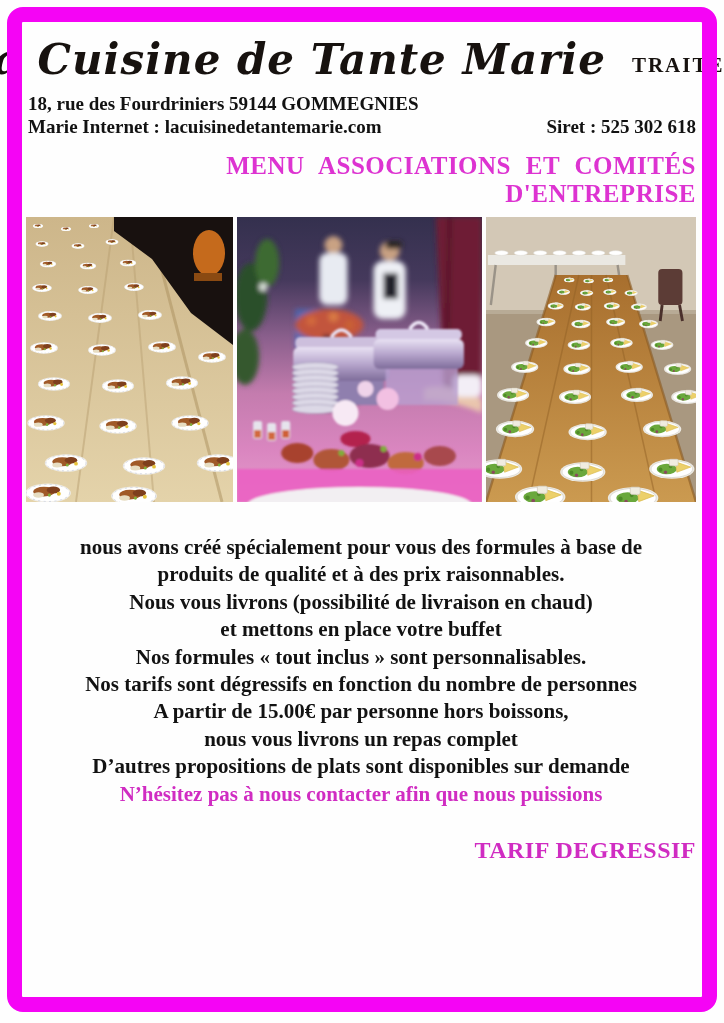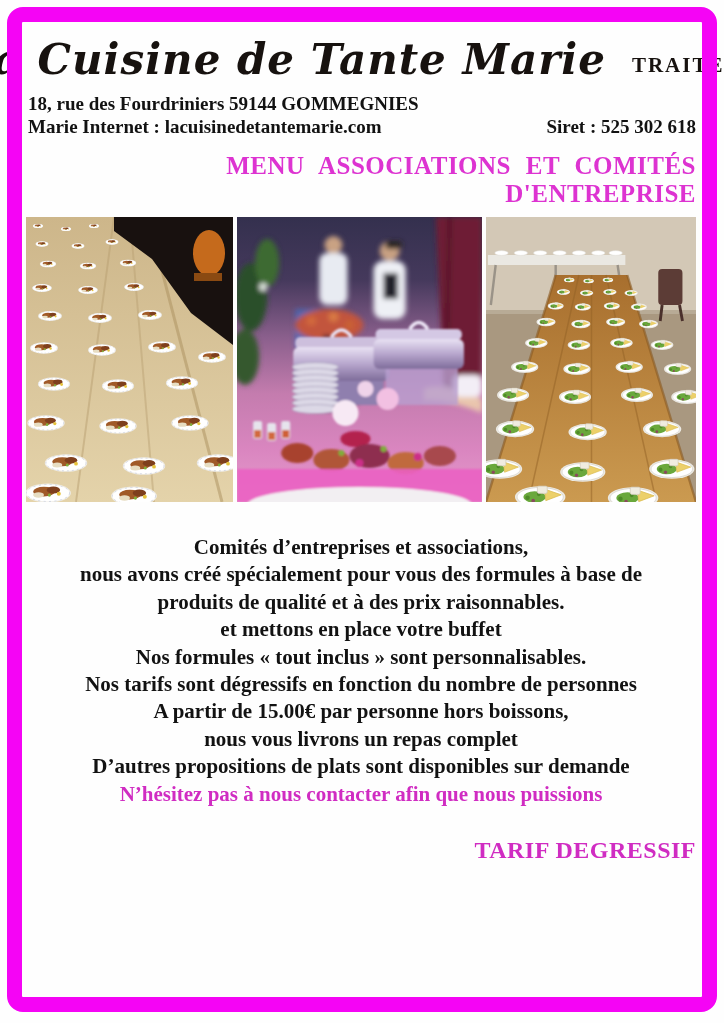--- a/index.html
+++ b/index.html
@@ -291,23 +291,23 @@
           <use href="#pl3" transform="translate(14,252) scale(1.3)"></use>
           <use href="#pl3" transform="translate(100,255) scale(1.3)"></use>
           <use href="#pl3" transform="translate(192,252) scale(1.3)"></use>
           <use href="#pl3" transform="translate(56,280) scale(1.45)"></use>
           <use href="#pl3" transform="translate(152,281) scale(1.45)"></use>
         </svg>
       </div>
     </div>
 
     <section class="body-text">
-      <div class="line">Comités d’entreprises et associations,</div>
       <div class="line">nous avons créé spécialement pour vous des formules à base de</div>
       <div class="line">produits de qualité et à des prix raisonnables.</div>
+      <div class="line">Nous vous livrons (possibilité de livraison en chaud)</div>
       <div class="line">et mettons en place votre buffet</div>
       <div class="line">Nos formules « tout inclus » sont personnalisables.</div>
       <div class="line">Nos tarifs sont dégressifs en fonction du nombre de personnes</div>
       <div class="line">A partir de 15.00€ par personne hors boissons,</div>
       <div class="line">nous vous livrons un repas complet</div>
       <div class="line">D’autres propositions de plats sont disponibles sur demande</div>
       <div class="line accent">N’hésitez pas à nous contacter afin que nous puissions</div>
     </section>
 
     <h3 class="tarif">TARIF DEGRESSIF</h3>

